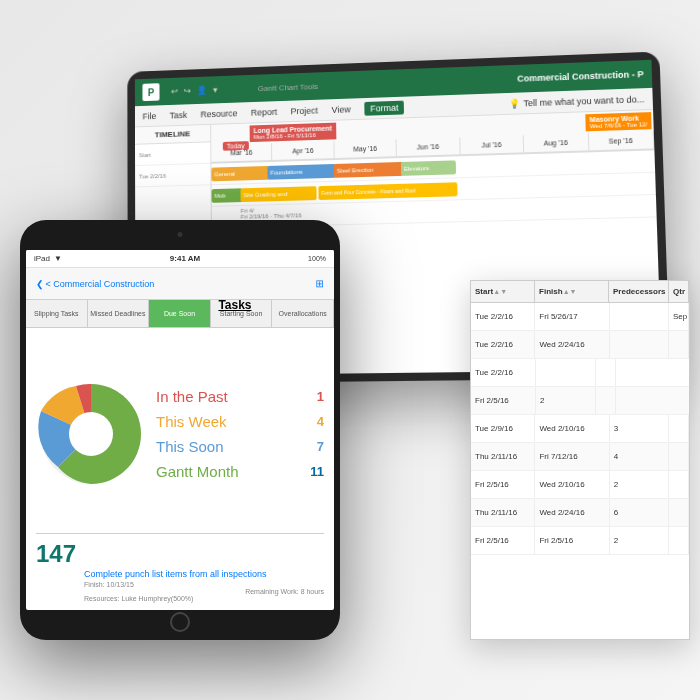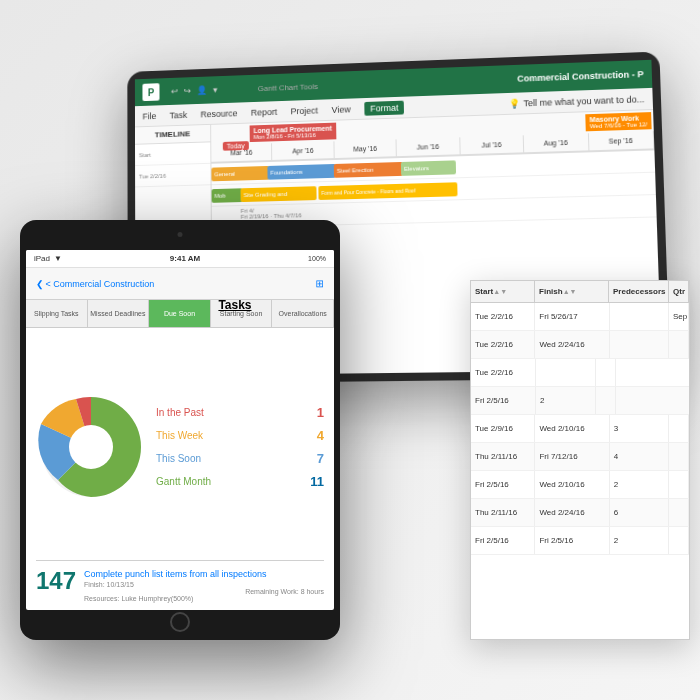--- a/index.html
+++ b/index.html
@@ -225,21 +225,21 @@
     }
 
     
     .tablet-front {
       position: absolute;
       top: 220px;
       left: 20px;
       width: 320px;
       height: 420px;
       background: #1a1a1a;
-      border-radius: 16px;
+      border-radius: 26px;
       box-shadow: 0 25px 70px rgba(0,0,0,0.5);
       overflow: hidden;
     }
 
     .ipad-screen {
       position: absolute;
       top: 30px; left: 6px; right: 6px; bottom: 30px;
       background: #fff;
       overflow: hidden;
       border-radius: 2px;
@@ -347,21 +347,21 @@
     }
 
     .legend-item {
       display: flex;
       align-items: center;
       justify-content: space-between;
       gap: 6px;
     }
 
     .legend-label {
-      font-size: 10px;
+      font-size: 15px;
       text-align: right;
     }
 
     .legend-value {
       font-size: 13px;
       font-weight: 600;
     }
 
     
     .ipad-divider {
@@ -386,20 +386,21 @@
     }
 
     .task-details {
       flex: 1;
     }
 
     .task-title {
       font-size: 9px;
       color: #007AFF;
       margin-bottom: 2px;
+      margin-top: 27px;
     }
 
     .task-meta {
       font-size: 7px;
       color: #888;
     }
 
     
     .ipad-home {
       position: absolute;

